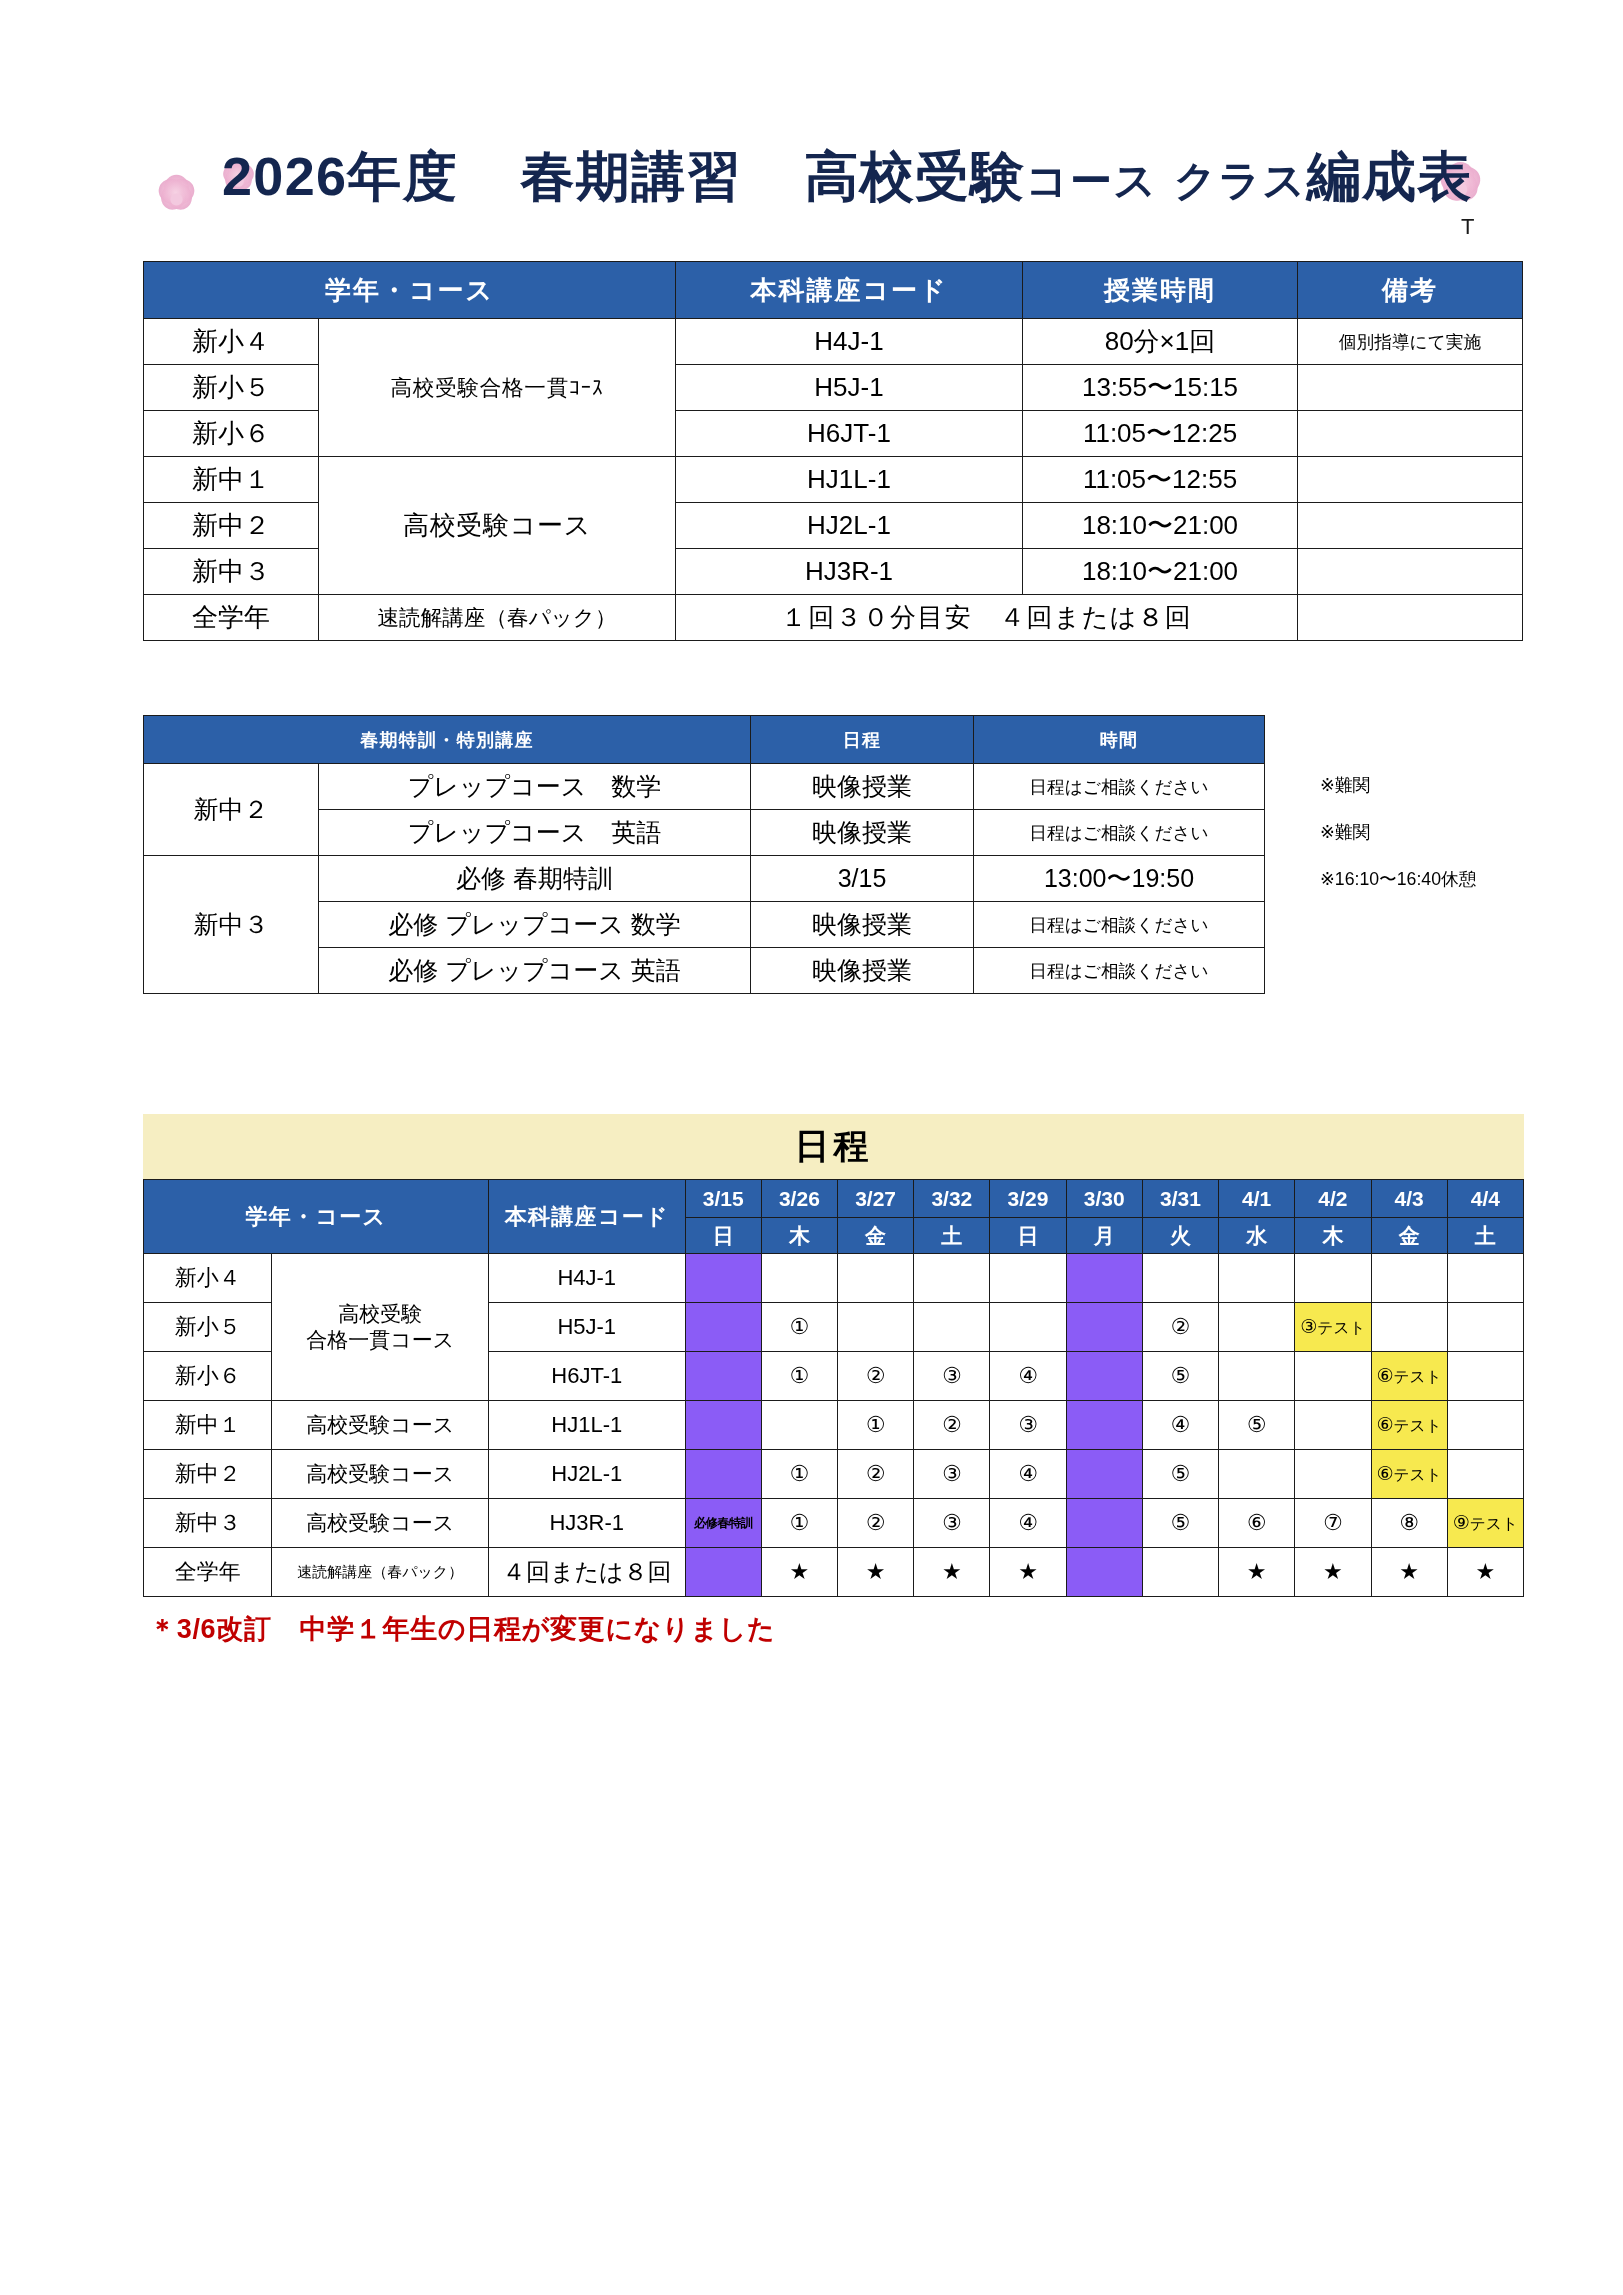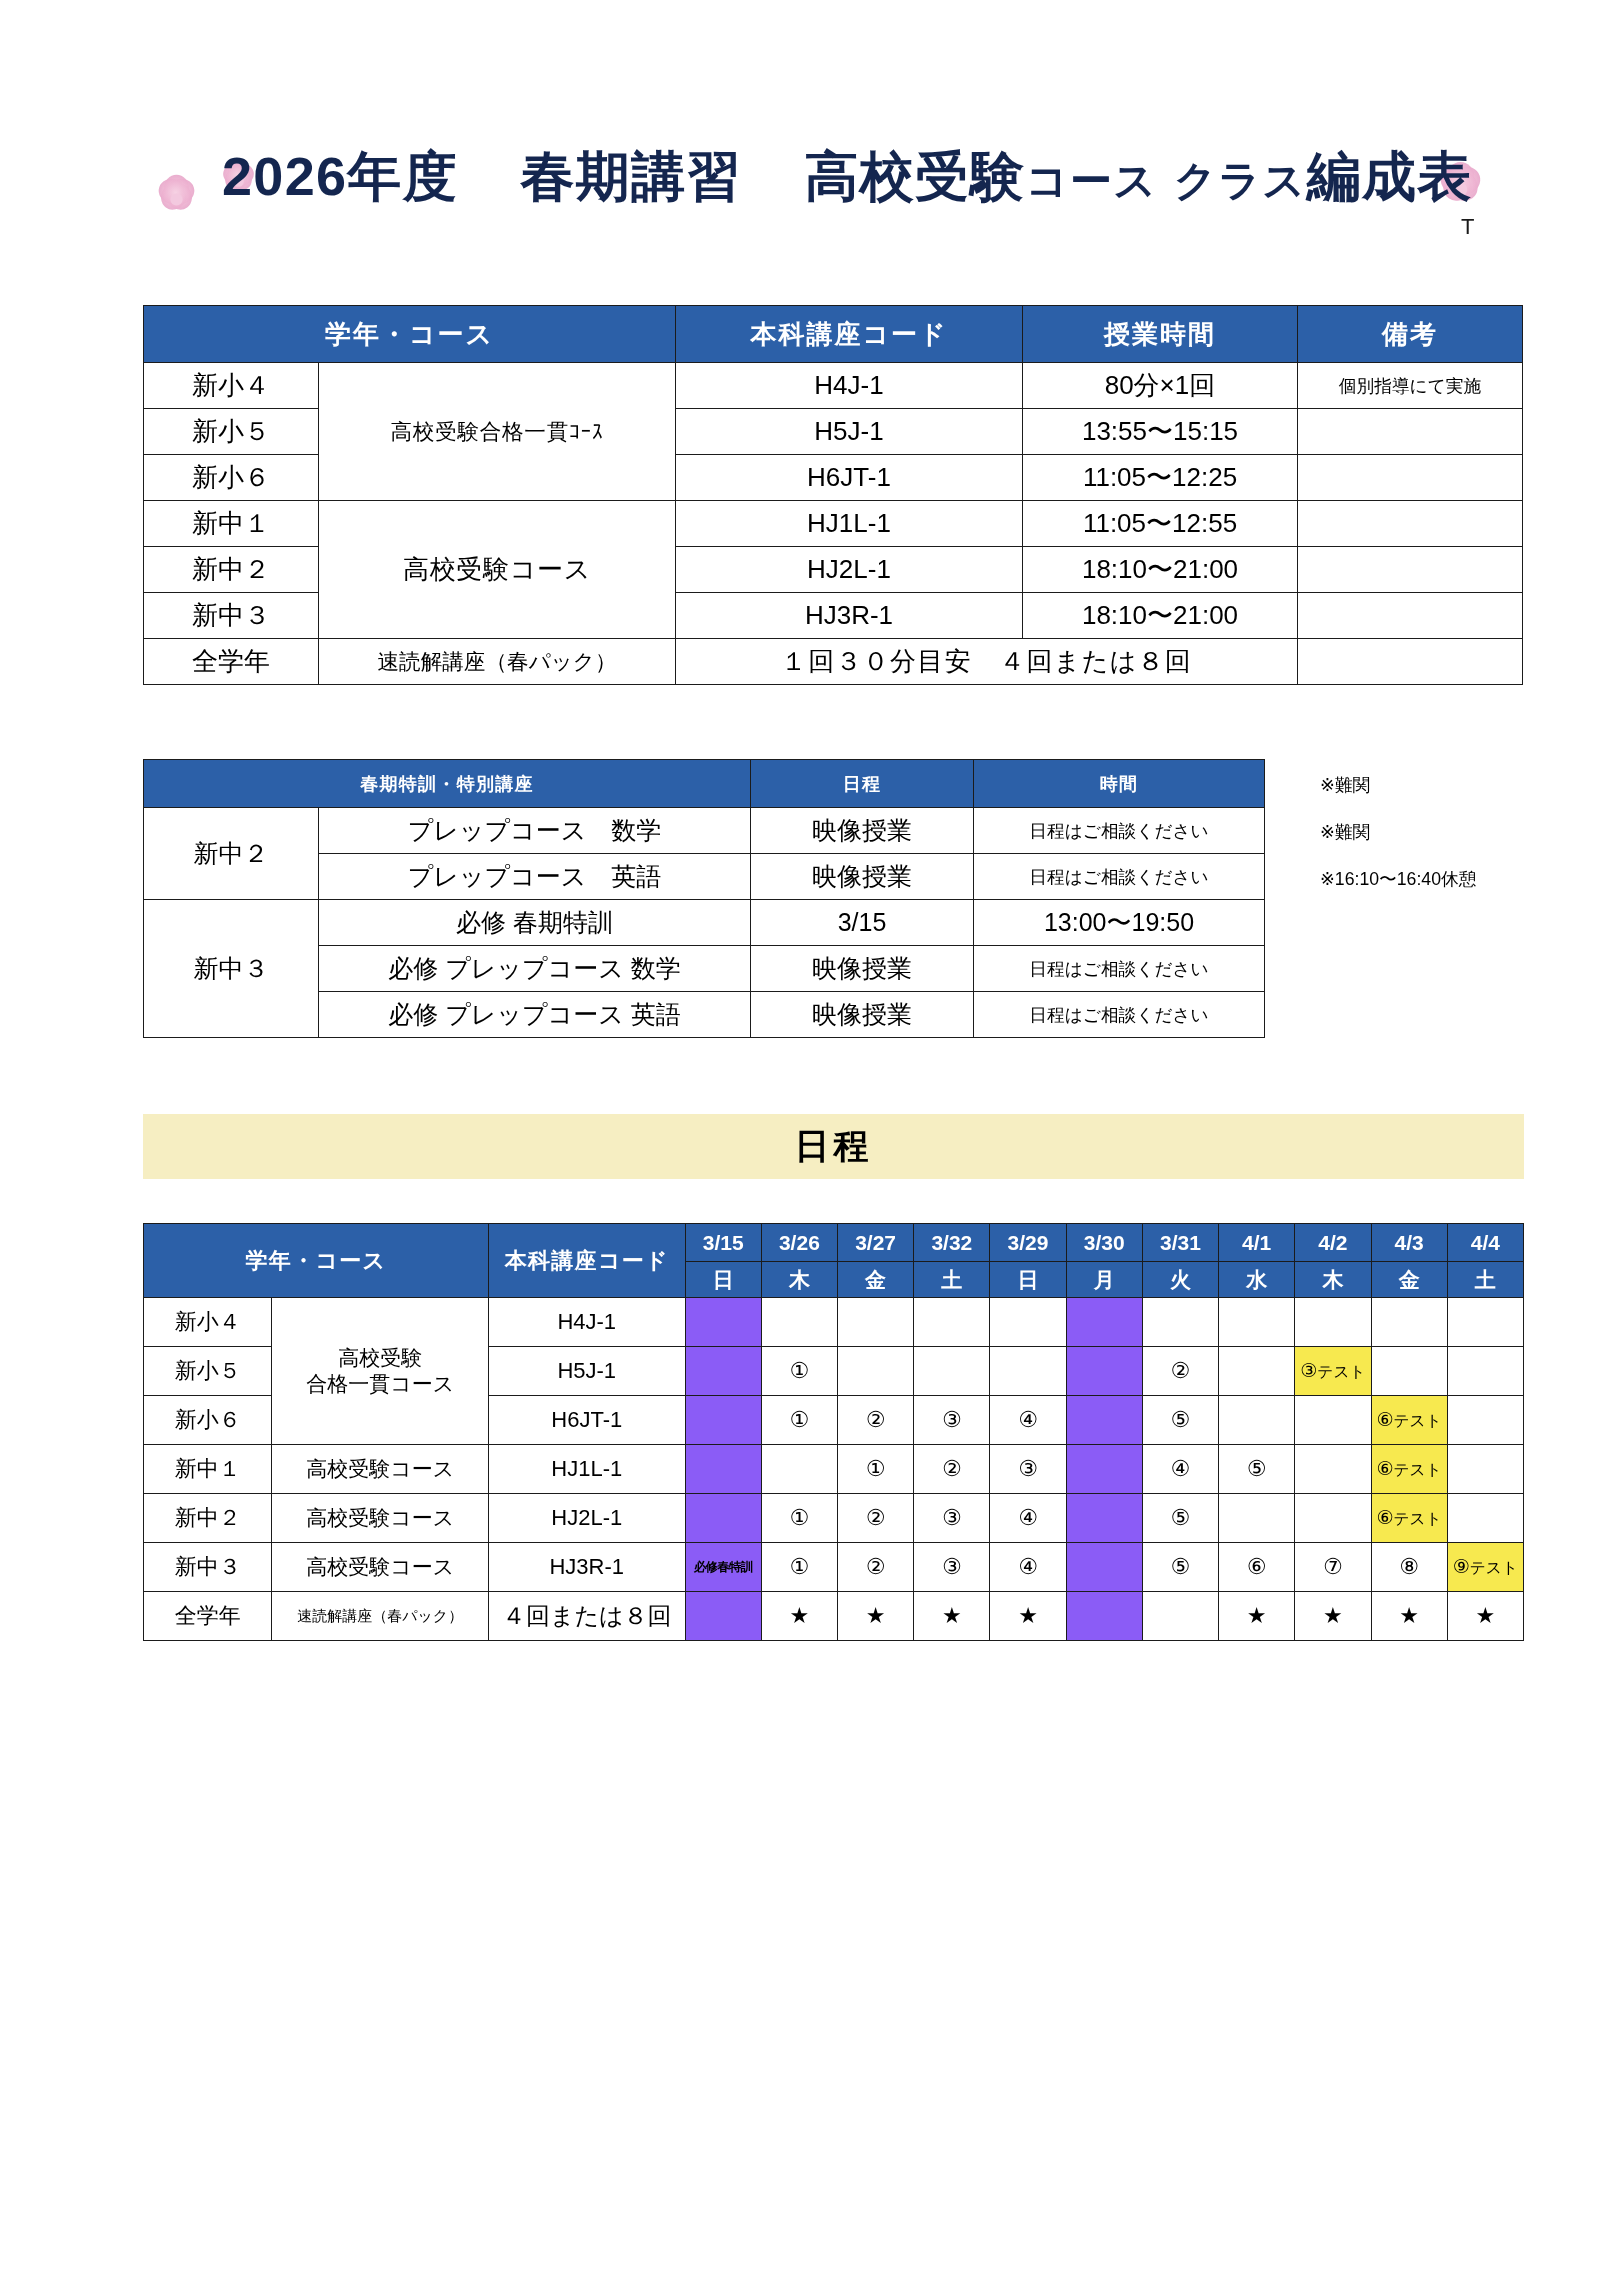--- a/index.html
+++ b/index.html
@@ -94,21 +94,20 @@
     font-size: 22px;
     font-family: "Liberation Sans", sans-serif;
     color: #1a1a1a;
     line-height: 1;
   }
 
   
   table {
     border-collapse: collapse;
     table-layout: fixed;
-    margin-top: 44px;
   }
   table td, table th {
     border: 1.3px solid #1b1b1b;
     padding: 0;
     text-align: center;
     vertical-align: middle;
     font-weight: normal;
     background: #ffffff;
     color: #000000;
   }
@@ -555,15 +554,16 @@
           <td class="mark pink"></td>
           <td class="mark"></td>
           <td class="mark">★</td>
           <td class="mark">★</td>
           <td class="mark">★</td>
           <td class="mark">★</td>
         </tr>
       </tbody>
   </table>
 
+  <div class="footnote">＊3/6改訂　中学１年生の日程が変更になりました</div>
 
 </div>
 
 
 </body></html>

